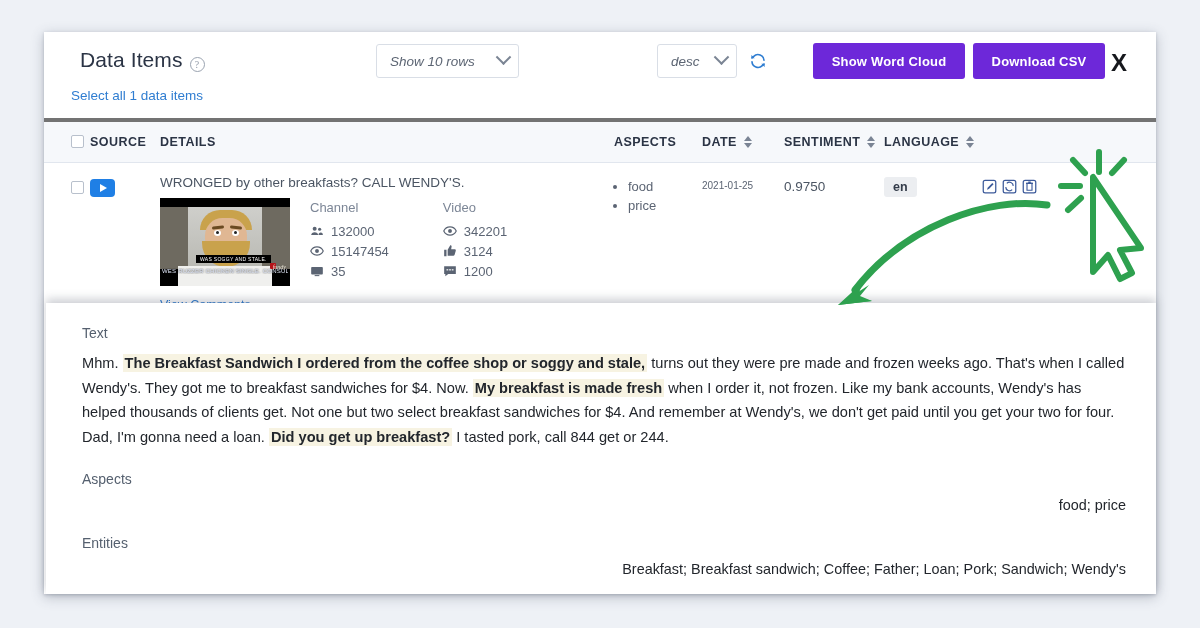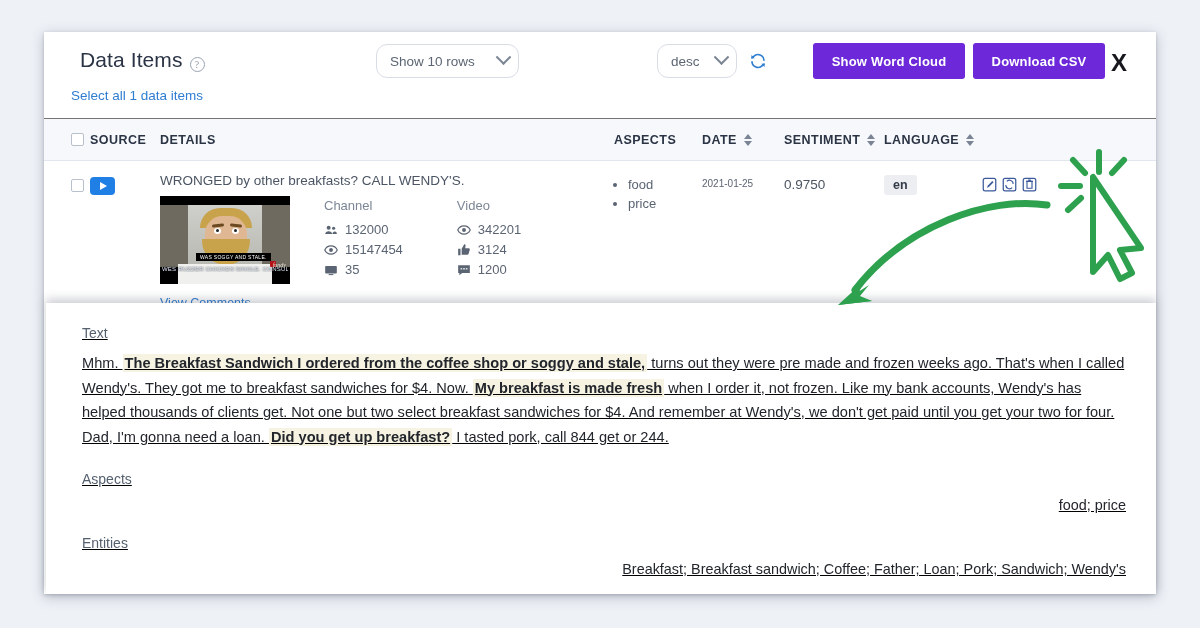--- a/index.html
+++ b/index.html
@@ -42,25 +42,25 @@
   }
   .sel-all {
     position:absolute; left:27px; top:56px;
     font-size:13.5px; color:#2f7dd1; cursor:pointer;
   }
 
   
   .sel {
     position:absolute; top:12px; height:34px;
     border:1px solid #d9dee6; background:#fff;
-    border-radius:11px;
+    border-radius:3px;
     display:flex; align-items:center;
     padding:0 9px 0 13px;
     font-size:13.5px; color:#5c6573;
-    cursor:pointer; justify-content:space-between;
+    cursor:pointer; justify-content:space-between;font-style:italic;
   }
   #sel-rows { left:332px; width:143px; }
   #sel-sort { left:487px; width:143px; }
   #sel-dir  { left:613px; width:80px; }
   .chev {
     width:11px; height:11px; margin-left:10px; flex:none;
     border-right:2px solid #7b8594; border-bottom:2px solid #7b8594;
     transform:rotate(45deg) translate(-3px,-3px);
   }
   #refresh-ic {
@@ -80,21 +80,21 @@
   #close-x {
     position:absolute; left:1067px; top:17px;
     font-size:24px; font-weight:bold; color:#16181d;
     font-family:"Liberation Sans", sans-serif; cursor:pointer;
   }
 
   
   table { border-collapse:collapse; width:100%; table-layout:fixed; }
   thead th {
     background:#f6f8fb;
-    border-top:1px solid #737373;
+    border-top:4px solid #737373;
     border-bottom:1px solid #e1e6ee;
     height:42px;
     font-size:12.5px; font-weight:bold; letter-spacing:.45px;
     color:#2b3445; text-align:left;
     padding:0; vertical-align:middle;
   }
   .th-in { display:flex; align-items:center; gap:7px; }
   .sortarrows { display:inline-flex; flex-direction:column; gap:2px; }
   .sa { width:0;height:0;border-left:4px solid transparent;border-right:4px solid transparent; }
   .sa.up { border-bottom:5px solid #7a8494; }
@@ -138,21 +138,21 @@
   .thumb .pupR{position:absolute;left:74px;top:33px;width:3px;height:3px;background:#222;border-radius:50%;}
   .thumb .browL{position:absolute;left:52px;top:28px;width:12px;height:3px;background:#6b4a22;border-radius:2px;transform:rotate(-6deg);}
   .thumb .browR{position:absolute;left:70px;top:28px;width:12px;height:3px;background:#6b4a22;border-radius:2px;transform:rotate(6deg);}
   .thumb .beard{position:absolute;left:42px;top:43px;width:48px;height:26px;background:#c9a24c;border-radius:0 0 24px 24px;}
   .thumb .shirt{position:absolute;left:18px;bottom:0;right:18px;height:20px;background:#f0f0ee;}
   .thumb .cap1{position:absolute;left:36px;top:57px;background:#000;color:#fff;font-size:5px;padding:1px 4px;letter-spacing:.3px;font-family:"Liberation Sans",sans-serif;}
   .thumb .cap2{position:absolute;left:2px;top:70px;right:2px;color:#dfe6f7;font-size:6px;letter-spacing:.2px;font-family:"Liberation Sans",sans-serif;text-shadow:0 0 2px #000;white-space:nowrap;overflow:hidden;}
   .thumb .logo{position:absolute;right:4px;top:66px;color:#e9e4d8;font-size:6px;font-family:"Liberation Serif",serif;font-style:italic;}
   .thumb .rec{position:absolute;right:14px;top:65px;width:6px;height:6px;background:#b31217;border-radius:1px;}
 
-  .stats{ display:flex; padding-left:34px; gap:54px; padding-top:2px; }
+  .stats{ display:flex; padding-left:20px; gap:54px; padding-top:2px; }
   .stat-col-h{ font-size:13px;color:#7c8696;margin-bottom:9px; }
   .stat-line{ display:flex;align-items:center;gap:7px;font-size:13px;color:#5b6473;margin-bottom:5px; }
   .view-c{ font-size:12.5px;color:#2f7dd1;margin-top:12px;cursor:pointer;text-decoration:underline; }
 
   .asp-list{ margin:0; padding-left:14px; }
   .asp-list li{ font-size:13px;color:#5b6473;line-height:19px; }
   .lang-badge{
     display:inline-block;background:#eceef1;color:#333b49;
     font-size:12.5px;font-weight:bold;border-radius:3px;padding:3px 9px;
   }
@@ -161,21 +161,20 @@
 
   
   #details {
     position:absolute;
     left:46px; top:303px;
     width:1110px; height:291px;
     background:#fff;
     box-shadow:0 -4px 9px rgba(60,70,90,.26);
     padding:22px 30px 0 36px;
     overflow:hidden;
-    text-decoration:underline;
   }
   .sec-h{ font-size:14px;color:#55606f;margin:0 0 10px 0; }
   .body-text{
     font-size:14.6px; color:#22262c; line-height:24.5px; margin:0 0 22px 0;
     font-family:"Liberation Sans", sans-serif;
   }
   mark{ background:#f7f3e2; color:#22262c; font-weight:bold; padding:1px 2px; }
   .sec-val{ font-size:14.4px;color:#22262c;margin:0 0 22px 0;text-align:right; }
 
   

